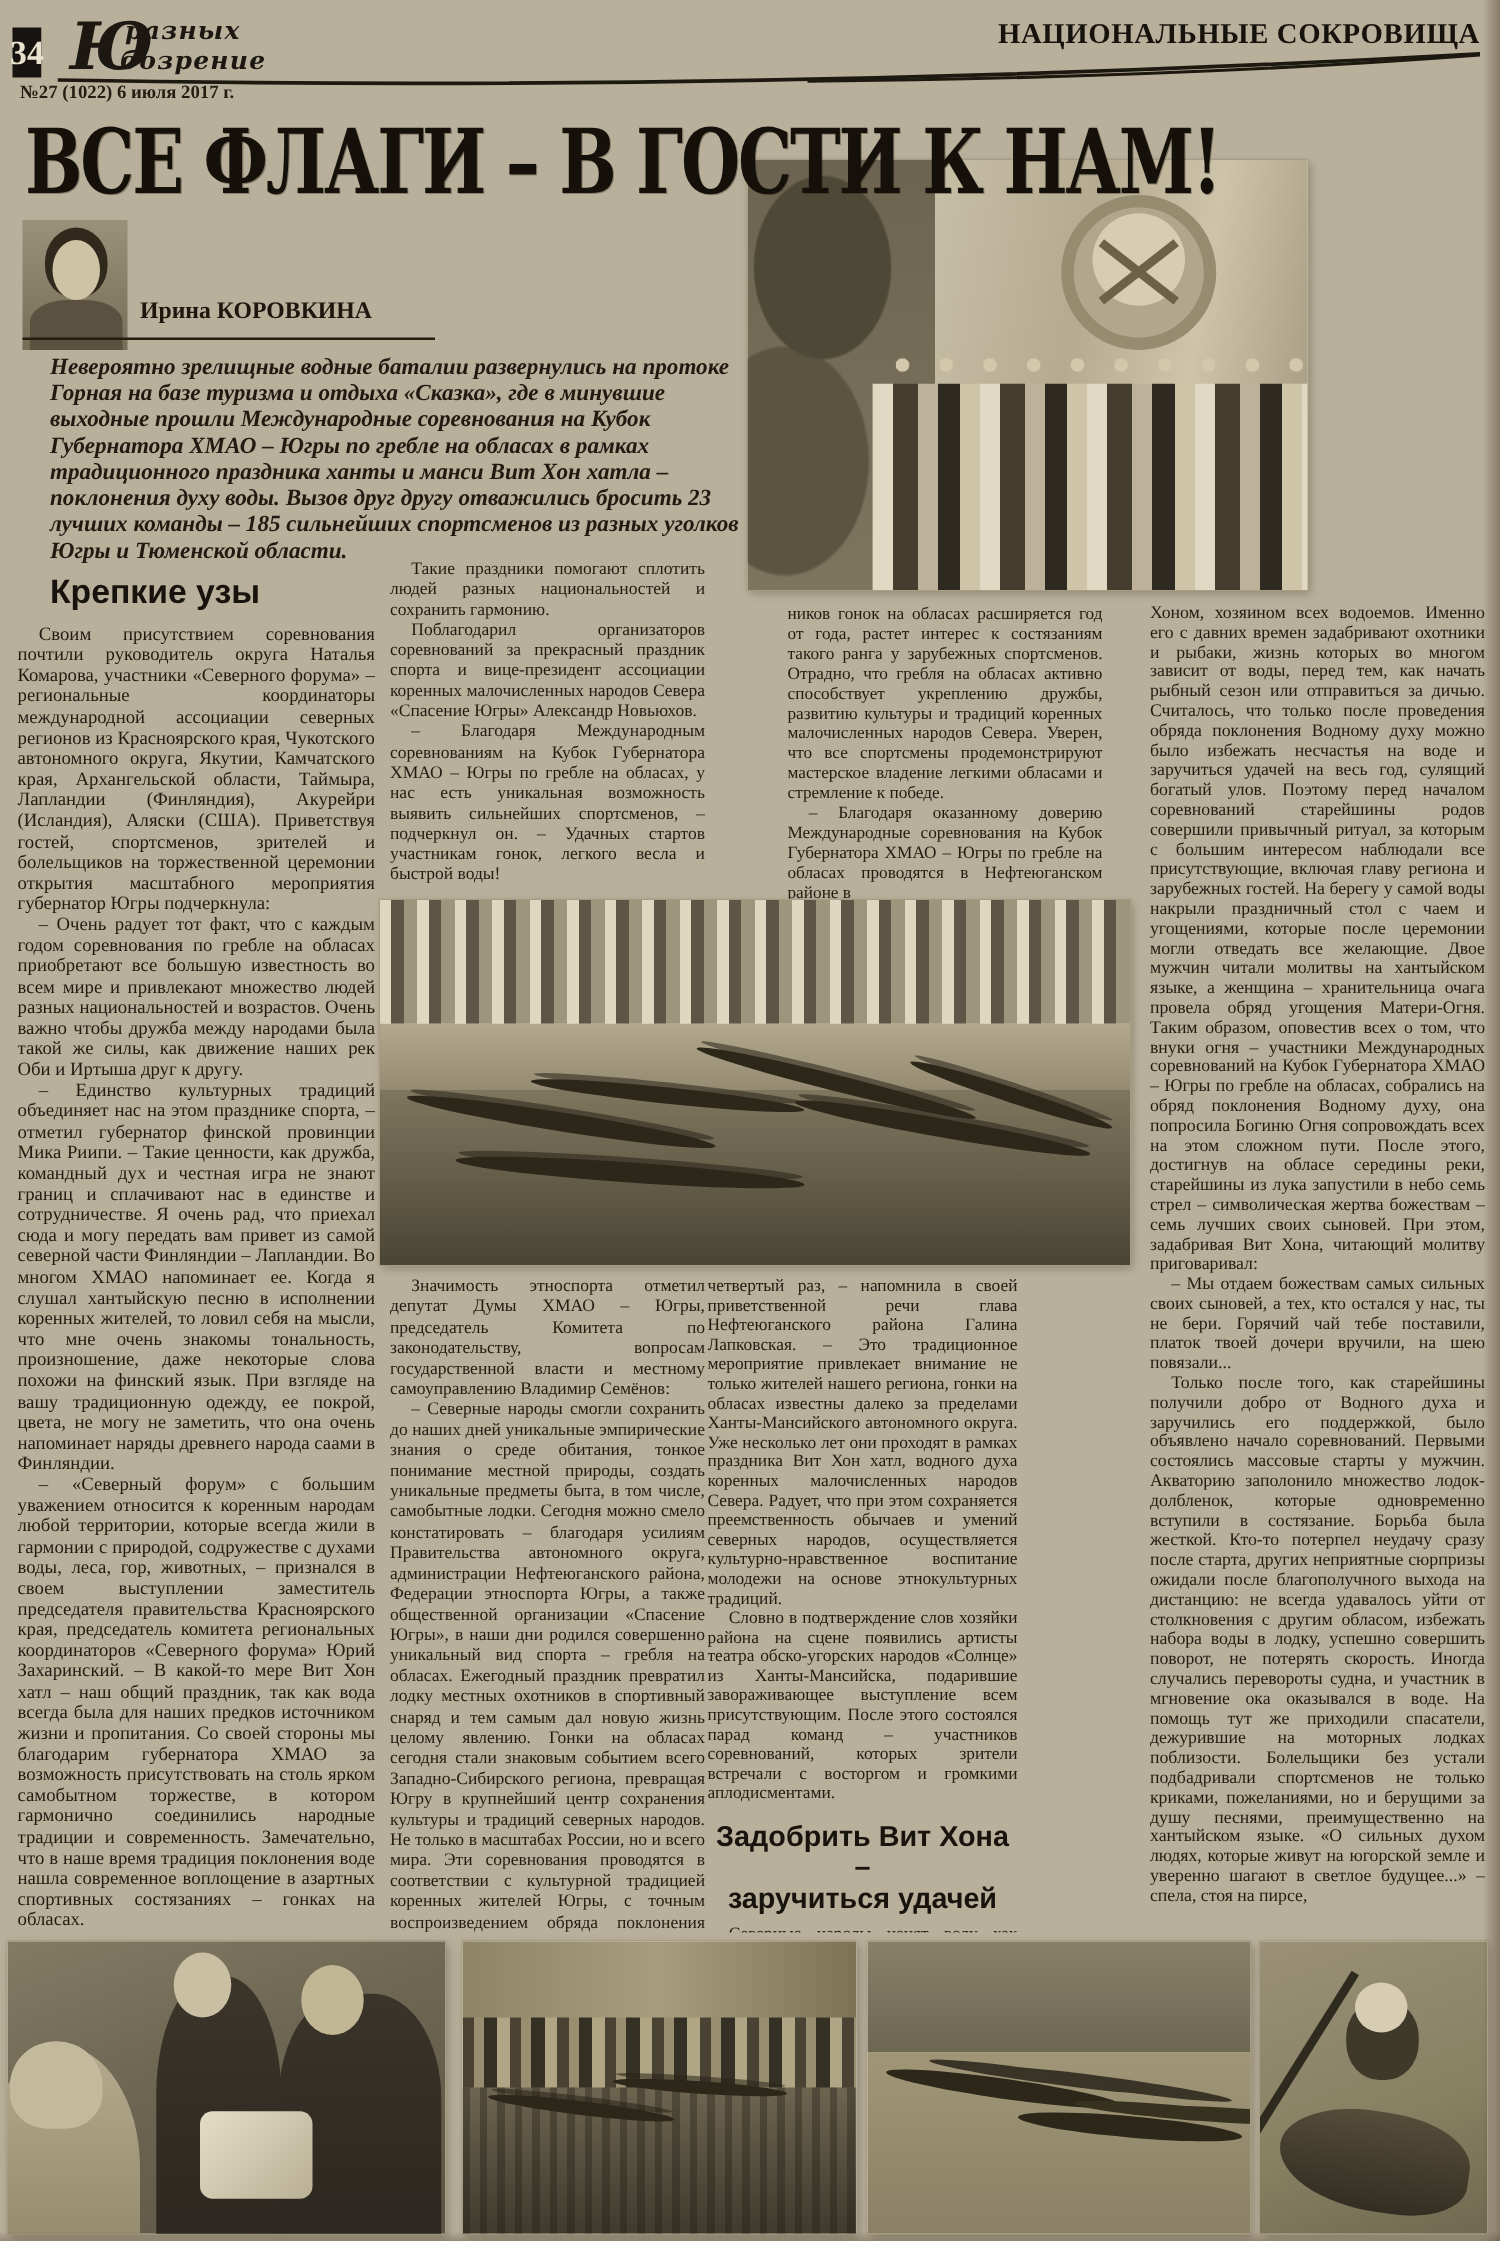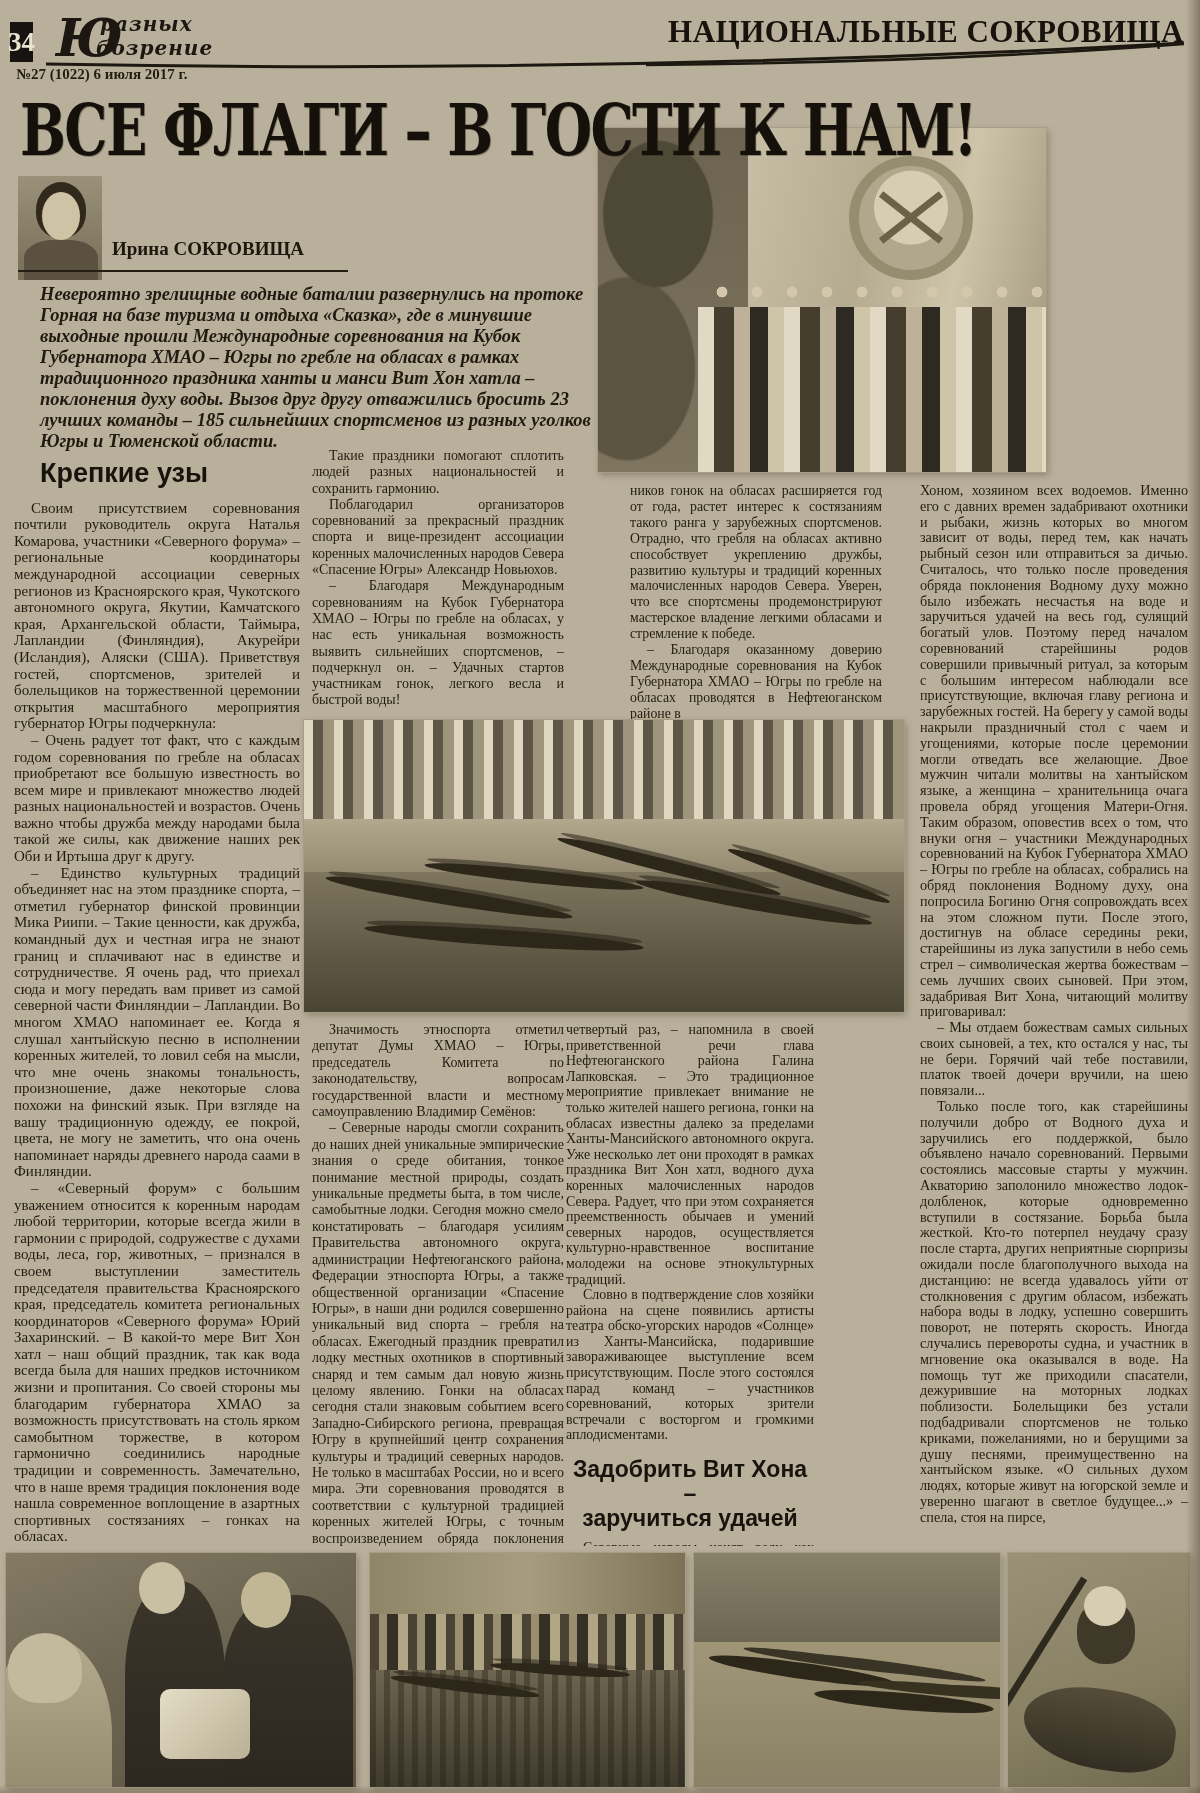--- a/index.html
+++ b/index.html
@@ -13,21 +13,21 @@
   .scan-edge{right:0;top:0;width:14px;height:100%;background:linear-gradient(90deg,rgba(0,0,0,0),rgba(90,78,56,.55));}
   .scan-bottom{left:0;bottom:0;width:100%;height:8px;background:linear-gradient(0deg,rgba(80,68,48,.35),rgba(0,0,0,0));}
 
   
   .pagenum{left:10px;top:22px;width:23px;height:40px;background:#171310;color:#e9e2cf;
     font-family:"Liberation Serif",serif;font-weight:bold;font-size:27px;display:flex;align-items:center;justify-content:center;}
   .masthead{left:56px;top:10px;width:260px;height:58px;font-family:"DejaVu Serif",serif;font-style:italic;font-weight:bold;color:#1c1710;}
   .mast-initial{position:absolute;left:0;top:2px;font-size:52px;line-height:52px;}
   .mast-l1{position:absolute;left:44px;top:2px;font-size:20px;letter-spacing:1px;}
   .mast-l2{position:absolute;left:40px;top:26px;font-size:20px;letter-spacing:1px;}
-  .section-title{right:16px;top:14px;font-family:"Liberation Serif",serif;font-weight:bold;font-size:31px;letter-spacing:.5px;color:#17120c;}
+  .section-title{right:16px;top:14px;font-family:"Liberation Serif",serif;font-weight:bold;font-size:23px;letter-spacing:.5px;color:#17120c;}
   .swoosh{left:46px;top:40px;}
   .dateline{left:16px;top:66px;font-weight:bold;font-size:15px;color:#241e12;}
 
   
   .headline{left:20px;top:88px;font-family:"DejaVu Serif",serif;font-weight:bold;font-size:64px;
     white-space:nowrap;color:#15110a;transform:scale(.85,1.12);transform-origin:left top;letter-spacing:-2px;z-index:5;
     text-shadow:1px 1px 0 rgba(40,32,18,.35);}
 
   
   .author-photo{left:18px;top:176px;width:84px;height:104px;background:linear-gradient(180deg,#9a917b,#776e58);
@@ -135,21 +135,21 @@
     </div>
   </div>
 
   <div class="abs headline">ВСЕ ФЛАГИ – В ГОСТИ К НАМ!</div>
 
   <div class="abs author-photo">
     <div class="ap-hair"></div>
     <div class="ap-face"></div>
     <div class="ap-body"></div>
   </div>
-  <div class="abs author-name">Ирина СОКРОВИЩА</div>
+  <div class="abs author-name">Ирина КОРОВКИНА</div>
   <div class="abs author-rule"></div>
 
   <div class="abs lead">Невероятно зрелищные водные баталии развернулись на протоке Горная на базе туризма и отдыха «Сказка», где в минувшие выходные прошли Международные соревнования на Кубок Губернатора ХМАО – Югры по гребле на обласах в рамках традиционного праздника ханты и манси Вит Хон хатла – поклонения духу воды. Вызов друг другу отважились бросить 23 лучших команды – 185 сильнейших спортсменов из разных уголков Югры и Тюменской области.</div>
 
   <div class="col c1">
     <div class="subhead sh1">
       <div>Крепкие узы</div>
     </div>
     <p>Своим присутствием соревнования почтили руководитель округа Наталья Комарова, участники «Северного форума» – региональные координаторы международной ассоциации северных регионов из Красноярского края, Чукотского автономного округа, Якутии, Камчатского края, Архангельской области, Таймыра, Лапландии (Финляндия), Акурейри (Исландия), Аляски (США). Приветствуя гостей, спортсменов, зрителей и болельщиков на торжественной церемонии открытия масштабного мероприятия губернатор Югры подчеркнула:</p>
     <p>– Очень радует тот факт, что с каждым годом соревнования по гребле на обласах приобретают все большую известность во всем мире и привлекают множество людей разных национальностей и возрастов. Очень важно чтобы дружба между народами была такой же силы, как движение наших рек Оби и Иртыша друг к другу.</p>

